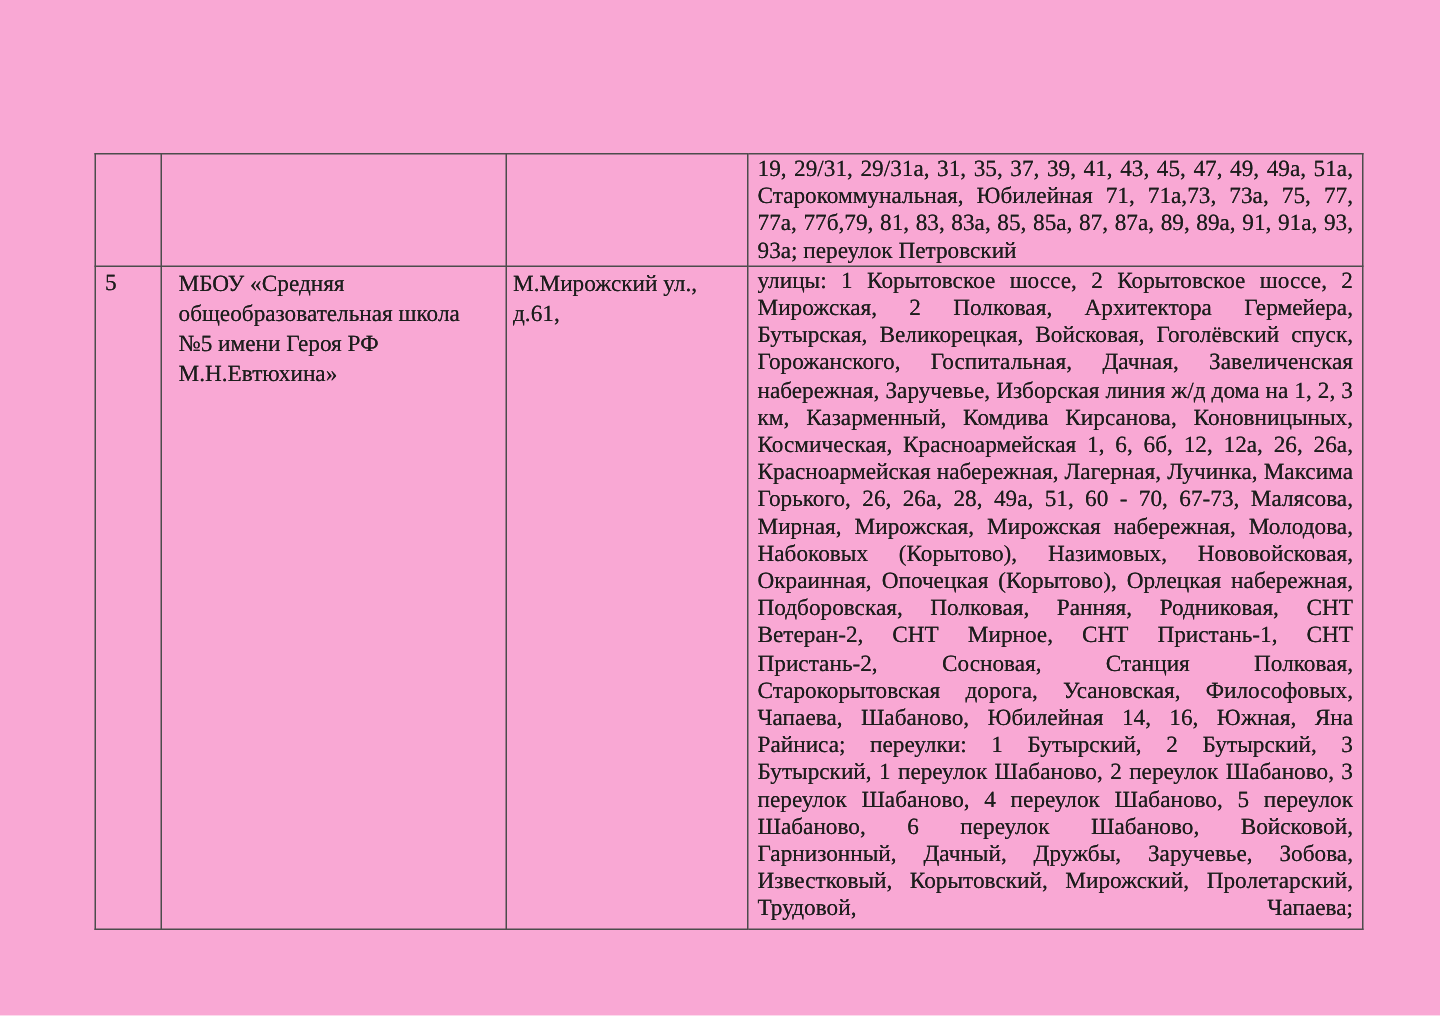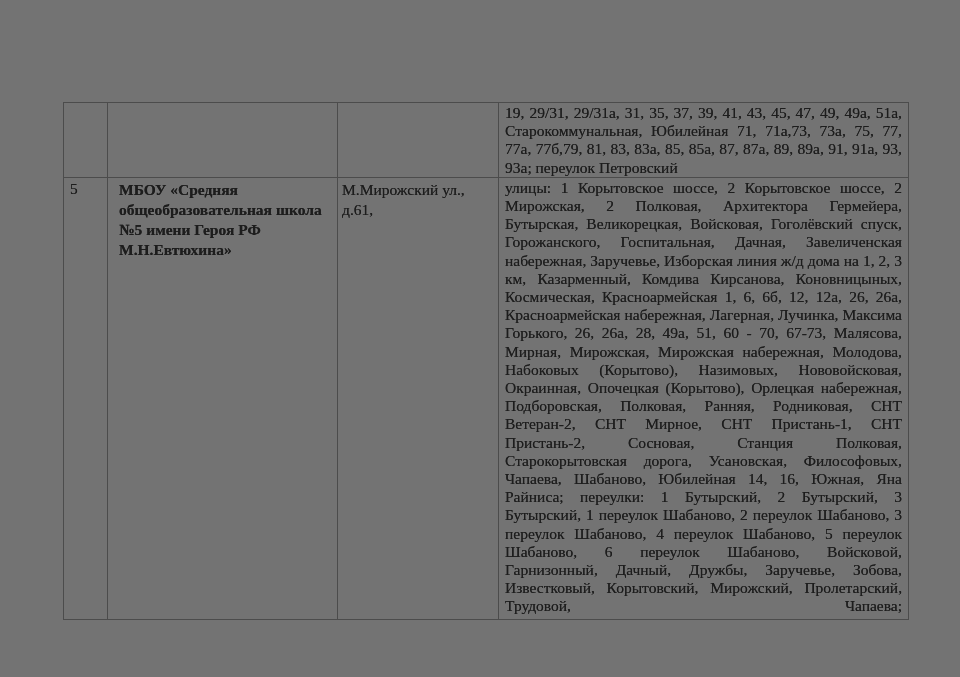--- a/index.html
+++ b/index.html
@@ -6,21 +6,21 @@
     margin: 0;
     padding: 0;
     width: 960px;
     height: 677px;
     background: #ffffff;
   }
   .page {
     position: relative;
     width: 960px;
     height: 677px;
-    background: #737373;
+    background: #f9a8d4;
     overflow: hidden;
     font-family: "Liberation Serif", "DejaVu Serif", serif;
     color: #1d1d1d;
   }
   table.districts {
     position: absolute;
     left: 63px;
     top: 102px;
     width: 845px;
     border-collapse: collapse;
@@ -40,21 +40,20 @@
   col.c4 { width: 410px; }
   tr.row-partial { height: 73px; }
   tr.row-main { height: 442px; }
   td.num {
     padding: 1px 2px 0 6px;
     line-height: 20px;
   }
   td.school {
     padding: 2px 8px 0 11px;
     line-height: 20px;
-    font-weight: bold;
   }
   td.addr {
     padding: 2px 4px 0 4px;
     line-height: 20px;
   }
   td.streets {
     padding: 1px 6px 0 6px;
     line-height: 18.2px;
     text-align: justify;
   }

